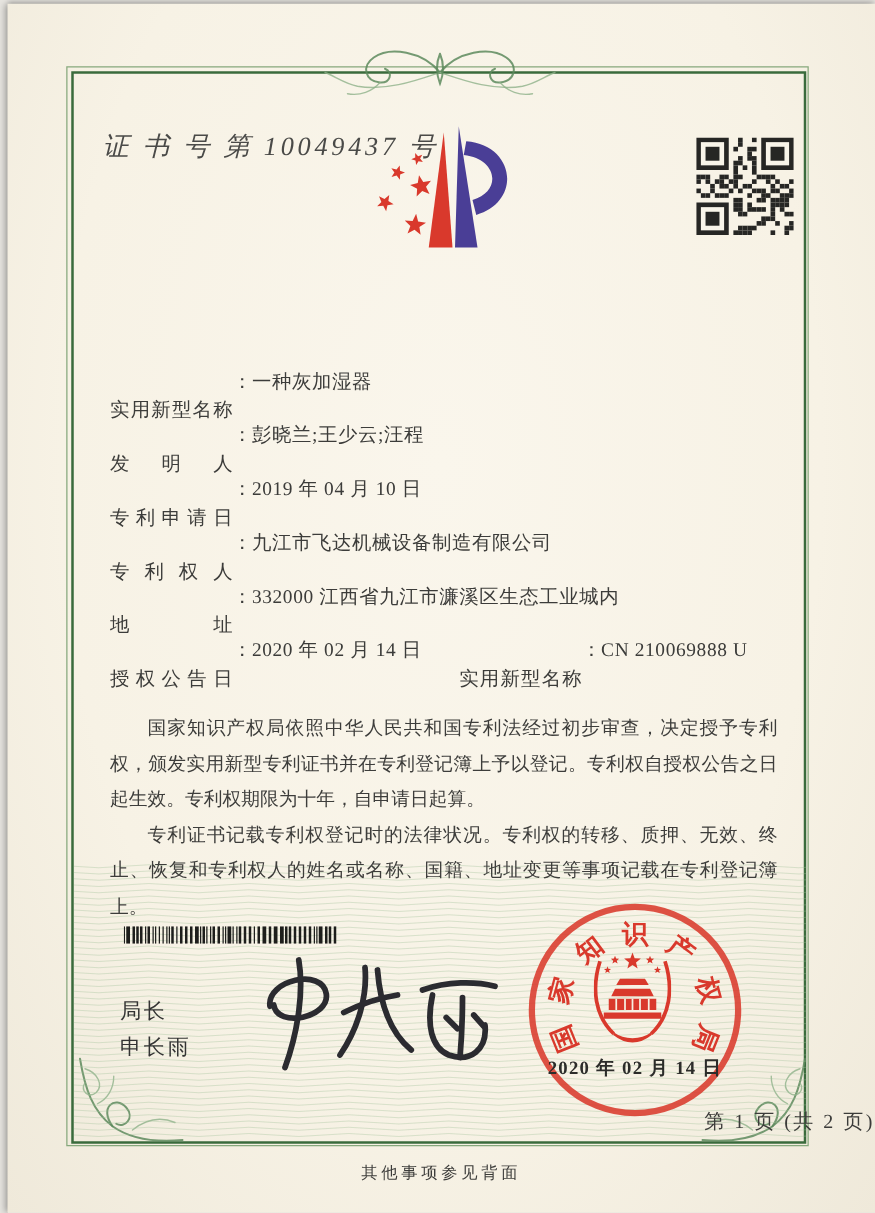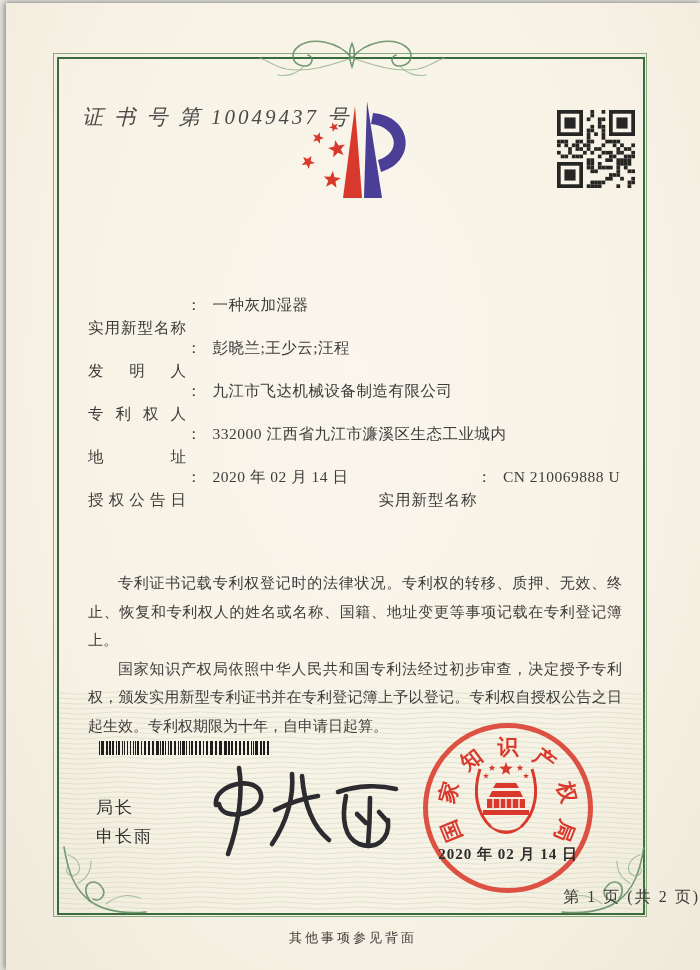--- a/index.html
+++ b/index.html
@@ -11,28 +11,28 @@
   
   .frame-outer{left:47px;top:50px;width:592px;height:862px;border:1px solid #86a87c;}
   .frame-inner{left:51px;top:54px;width:584px;height:854px;border:2px solid #3a6b3c;}
   .certno{left:76px;top:100px;font-size:21px;color:#4a4a48;letter-spacing:3px;font-style:italic;}
   .title{left:0;top:205px;width:694px;text-align:center;font-size:34px;font-weight:bold;
     color:#333330;letter-spacing:7px;}
   .fields{left:82px;top:292px;width:540px;font-size:15.5px;color:#3c3c3a;}
   .frow{height:27px;margin-bottom:16px;white-space:nowrap;}
   .flabel{display:inline-block;width:98px;text-align:justify;text-align-last:justify;vertical-align:top;margin-top:23px;}
   .fcolon{display:inline-block;vertical-align:top;}
-  .fvalue{margin-left:11px;letter-spacing:.5px;}
+  .fvalue{letter-spacing:.5px;}
   .grant2{margin-left:30px;}
   .paras{left:82px;top:566px;width:534px;font-size:15px;line-height:28.5px;
     color:#3d3d3b;text-align:justify;}
   .paras p{margin:0;text-indent:2em;}
   .waves-svg{left:53px;top:688px;}
   .barcode-svg{left:93px;top:738px;}
-  .bureau{left:90px;top:791px;font-family:Liberation Mono, monospace;
+  .bureau{left:90px;top:791px;font-family:Liberation Sans, sans-serif;
     font-size:17px;color:#333;line-height:29px;letter-spacing:2px;}
   .sig-svg{left:192px;top:758px;}
   
   .seal{left:417px;top:720px;width:170px;height:170px;}
   .seal-ring{position:absolute;left:0;top:0;width:160px;height:160px;border:5px solid rgba(217,58,44,.88);
     border-radius:50%;}
   .seal-char{position:absolute;left:85px;top:85px;width:24px;height:24px;margin-left:-12px;margin-top:-12px;
     text-align:center;font-size:21px;font-weight:bold;color:#d9392c;line-height:24px;}
   .seal-char:nth-of-type(1){transform:rotate(-112deg) translateY(-61px);}
   .seal-char:nth-of-type(2){transform:rotate(-75deg)  translateY(-61px);}
@@ -276,33 +276,36 @@
 
 
   <div class="abs fields">
     <div class="frow">
       <span class="flabel">实用新型名称</span><span class="fcolon">：</span><span class="fvalue">一种灰加湿器</span>
     </div>
     <div class="frow">
       <span class="flabel">发明人</span><span class="fcolon">：</span><span class="fvalue">彭晓兰;王少云;汪程</span>
     </div>
     <div class="frow">
+      <span class="flabel">专利申请日</span><span class="fcolon">：</span><span class="fvalue">2019 年 04 月 10 日</span>
+    </div>
+    <div class="frow">
       <span class="flabel">专利权人</span><span class="fcolon">：</span><span class="fvalue">九江市飞达机械设备制造有限公司</span>
     </div>
     <div class="frow">
       <span class="flabel">地址</span><span class="fcolon">：</span><span class="fvalue">332000 江西省九江市濂溪区生态工业城内</span>
     </div>
     <div class="frow">
       <span class="flabel">授权公告日</span><span class="fcolon">：</span><span class="fvalue">2020 年 02 月 14 日</span><span class="flabel grant2">实用新型名称</span><span class="fcolon">：</span><span class="fvalue">CN 210069888 U</span>
     </div>
   </div>
 
   <div class="abs paras">
+    <p>国家知识产权局依照中华人民共和国专利法经过初步审查，决定授予专利权，颁发实用新型专利证书并在专利登记簿上予以登记。专利权自授权公告之日起生效。专利权期限为十年，自申请日起算。</p>
     <p>专利证书记载专利权登记时的法律状况。专利权的转移、质押、无效、终止、恢复和专利权人的姓名或名称、国籍、地址变更等事项记载在专利登记簿上。</p>
-    <p>国家知识产权局依照中华人民共和国专利法经过初步审查，决定授予专利权，颁发实用新型专利证书并在专利登记簿上予以登记。专利权自授权公告之日起生效。专利权期限为十年，自申请日起算。</p>
   </div>
 
   <svg id="barcode" class="abs barcode-svg" width="176" height="14">
       <rect x="0" y="0" width="1" height="14" fill="#1e1e1c"></rect>
       <rect x="2" y="0" width="3" height="14" fill="#1e1e1c"></rect>
       <rect x="7" y="0" width="2" height="14" fill="#1e1e1c"></rect>
       <rect x="10" y="0" width="2" height="14" fill="#1e1e1c"></rect>
       <rect x="13" y="0" width="2" height="14" fill="#1e1e1c"></rect>
       <rect x="17" y="0" width="1" height="14" fill="#1e1e1c"></rect>
       <rect x="19" y="0" width="2" height="14" fill="#1e1e1c"></rect>

